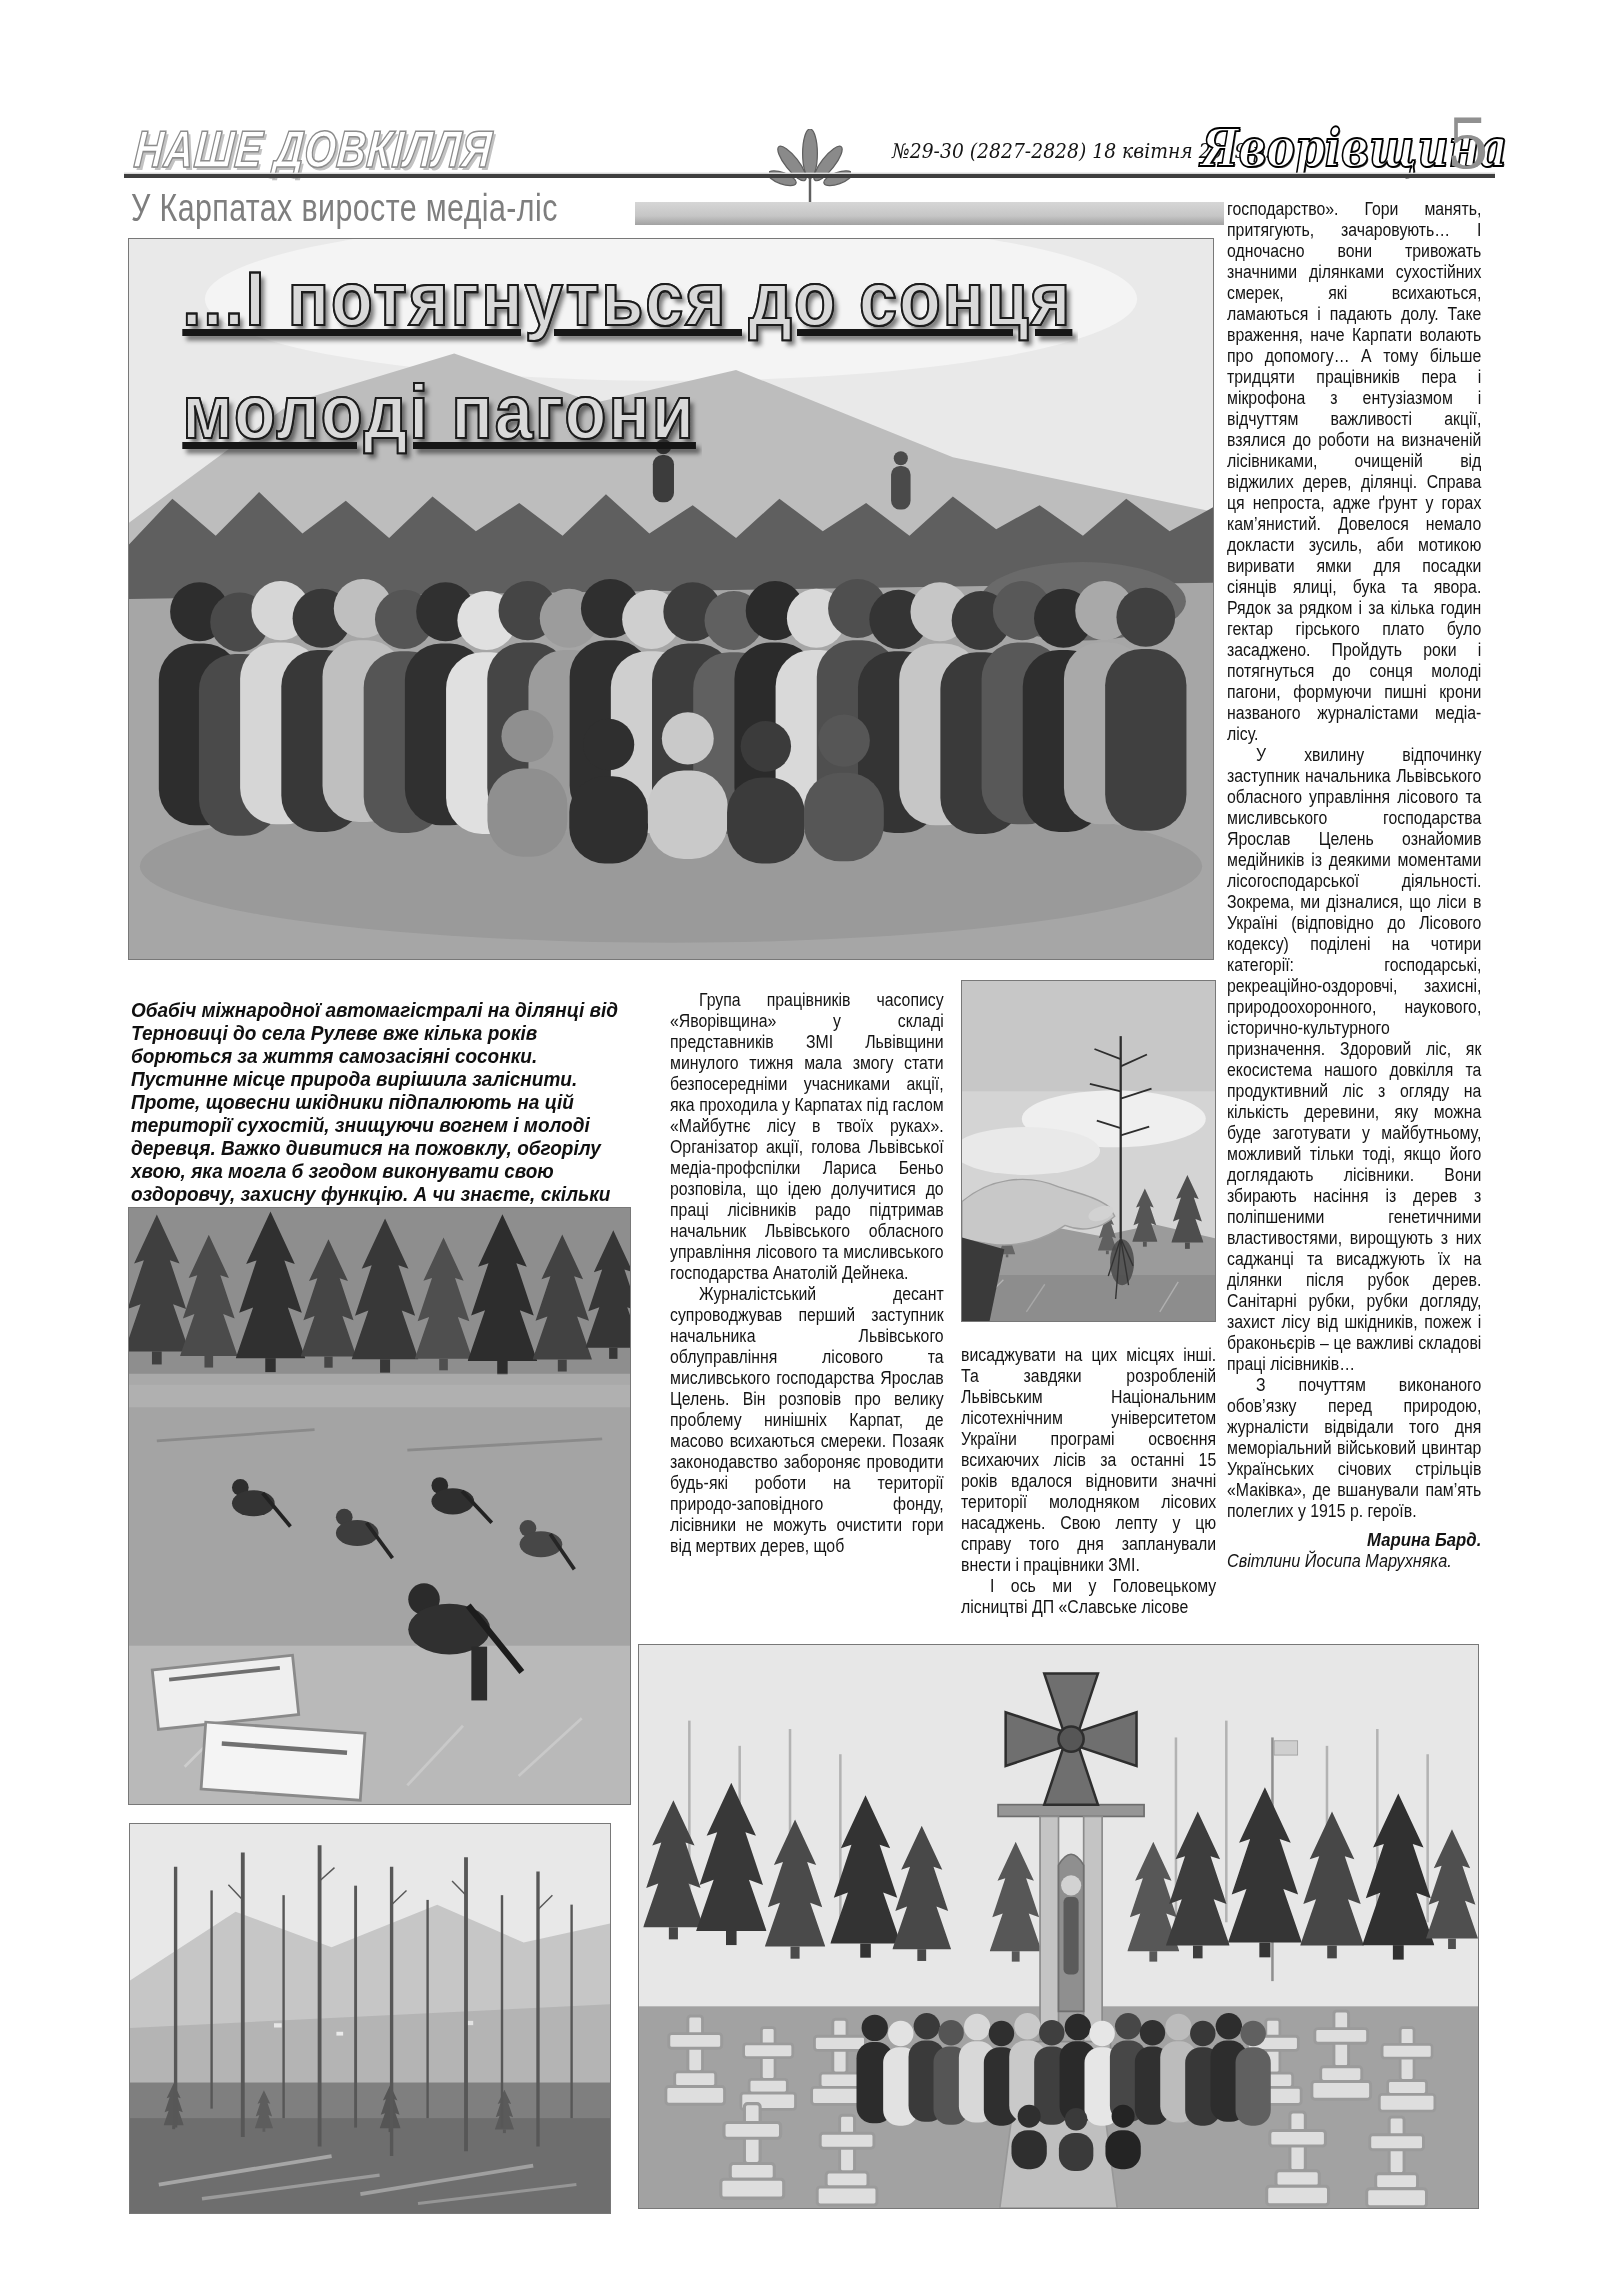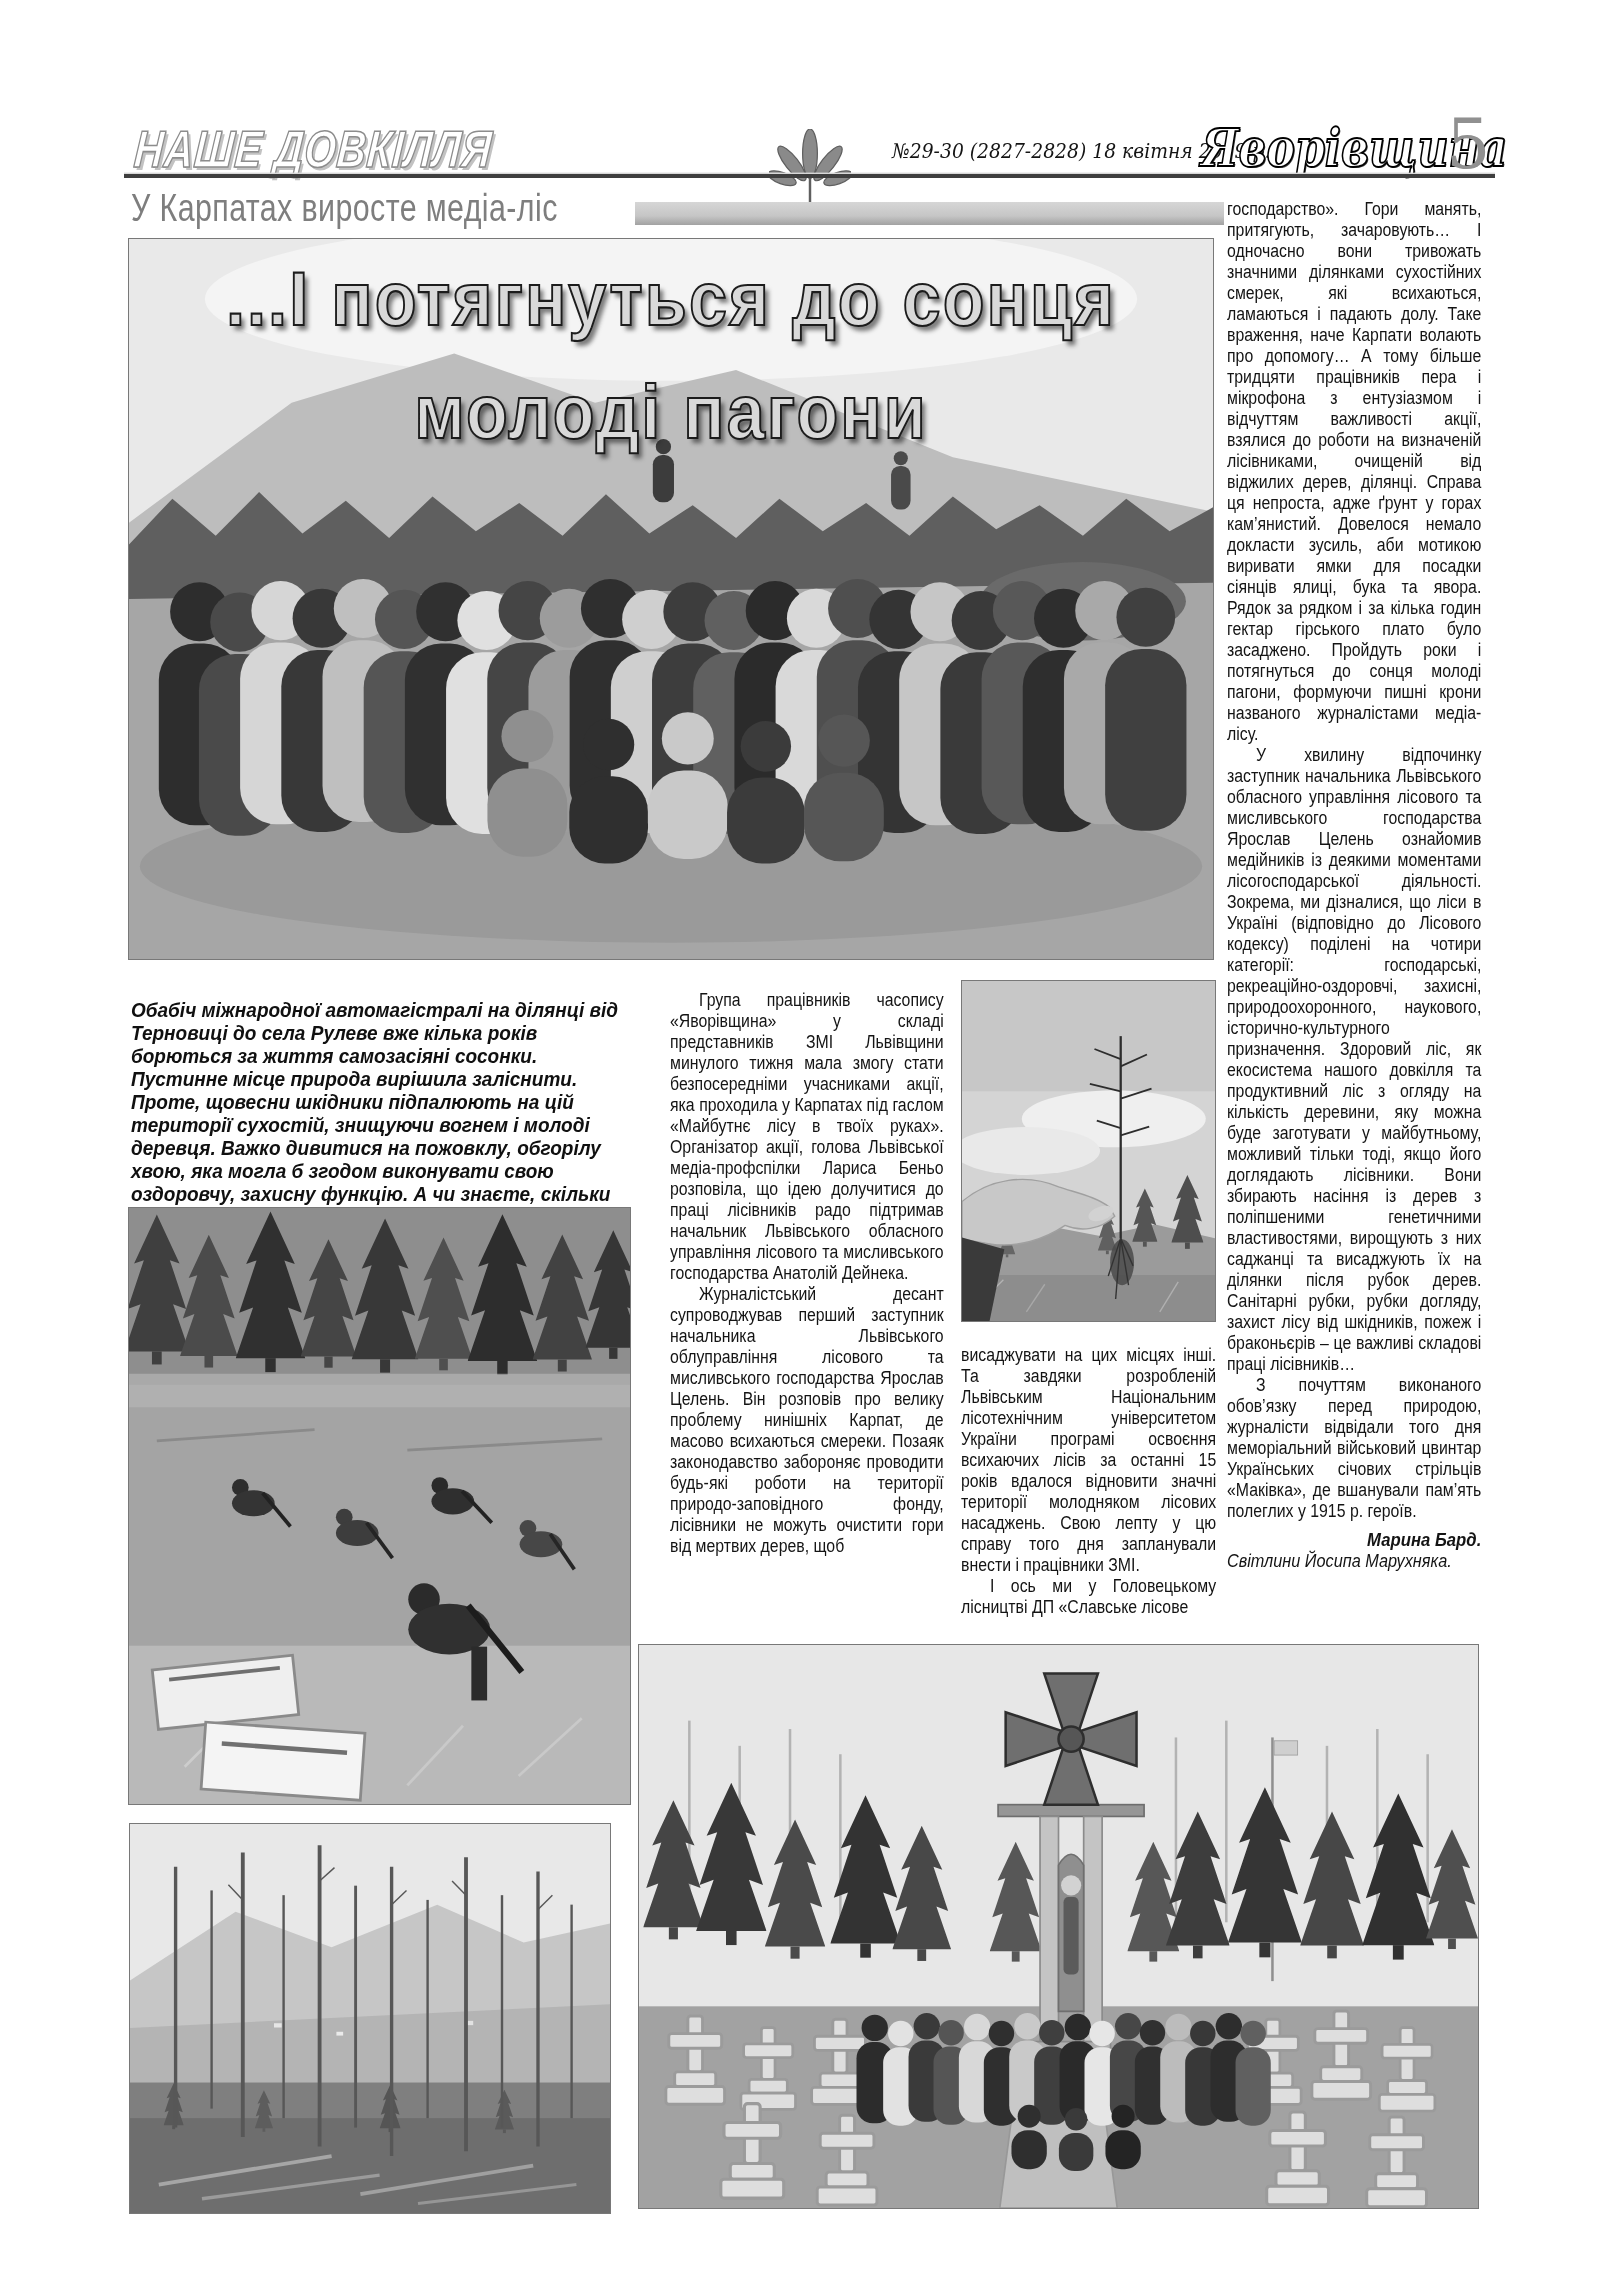--- a/index.html
+++ b/index.html
@@ -32,21 +32,21 @@
   
   .photo{position:absolute;border:0.9px solid #787878;box-sizing:border-box;overflow:hidden;background:#dddddd;}
   .photo svg{display:block;width:100%;height:100%;}
   .photo-main{left:128px;top:238px;width:1086px;height:722px;}
   .photo-workers{left:128px;top:1207px;width:503px;height:598px;}
   .photo-seedling{left:961px;top:980px;width:255px;height:342px;}
   .photo-deadforest{left:129px;top:1823px;width:482px;height:391px;}
   .photo-monument{left:638px;top:1644px;width:841px;height:565px;}
 
   
-  .headline{position:absolute;left:128px;top:257px;width:1086px;text-align:center;pointer-events:none;}
+  .headline{position:absolute;left:128px;top:257px;width:1086px;pointer-events:none;text-decoration:underline;}
   .hl{display:block;font-weight:bold;font-size:76px;line-height:1.1;color:#d9d9d9;
       -webkit-text-stroke:2.1px #1c1c1c;letter-spacing:2.3px;transform:scaleX(0.9);
       text-shadow:4.6px 4.6px 4.6px rgba(25,25,25,0.55);white-space:nowrap;}
   .hl2{margin-top:29px;}
 
   
   .bodycol{position:absolute;text-align:justify;font-size:18px;line-height:21px;color:#141414;
       transform:scaleX(0.88);transform-origin:left top;}
   .bodycol p{margin:0;}
   .bodycol p.ind{text-indent:33px;}

